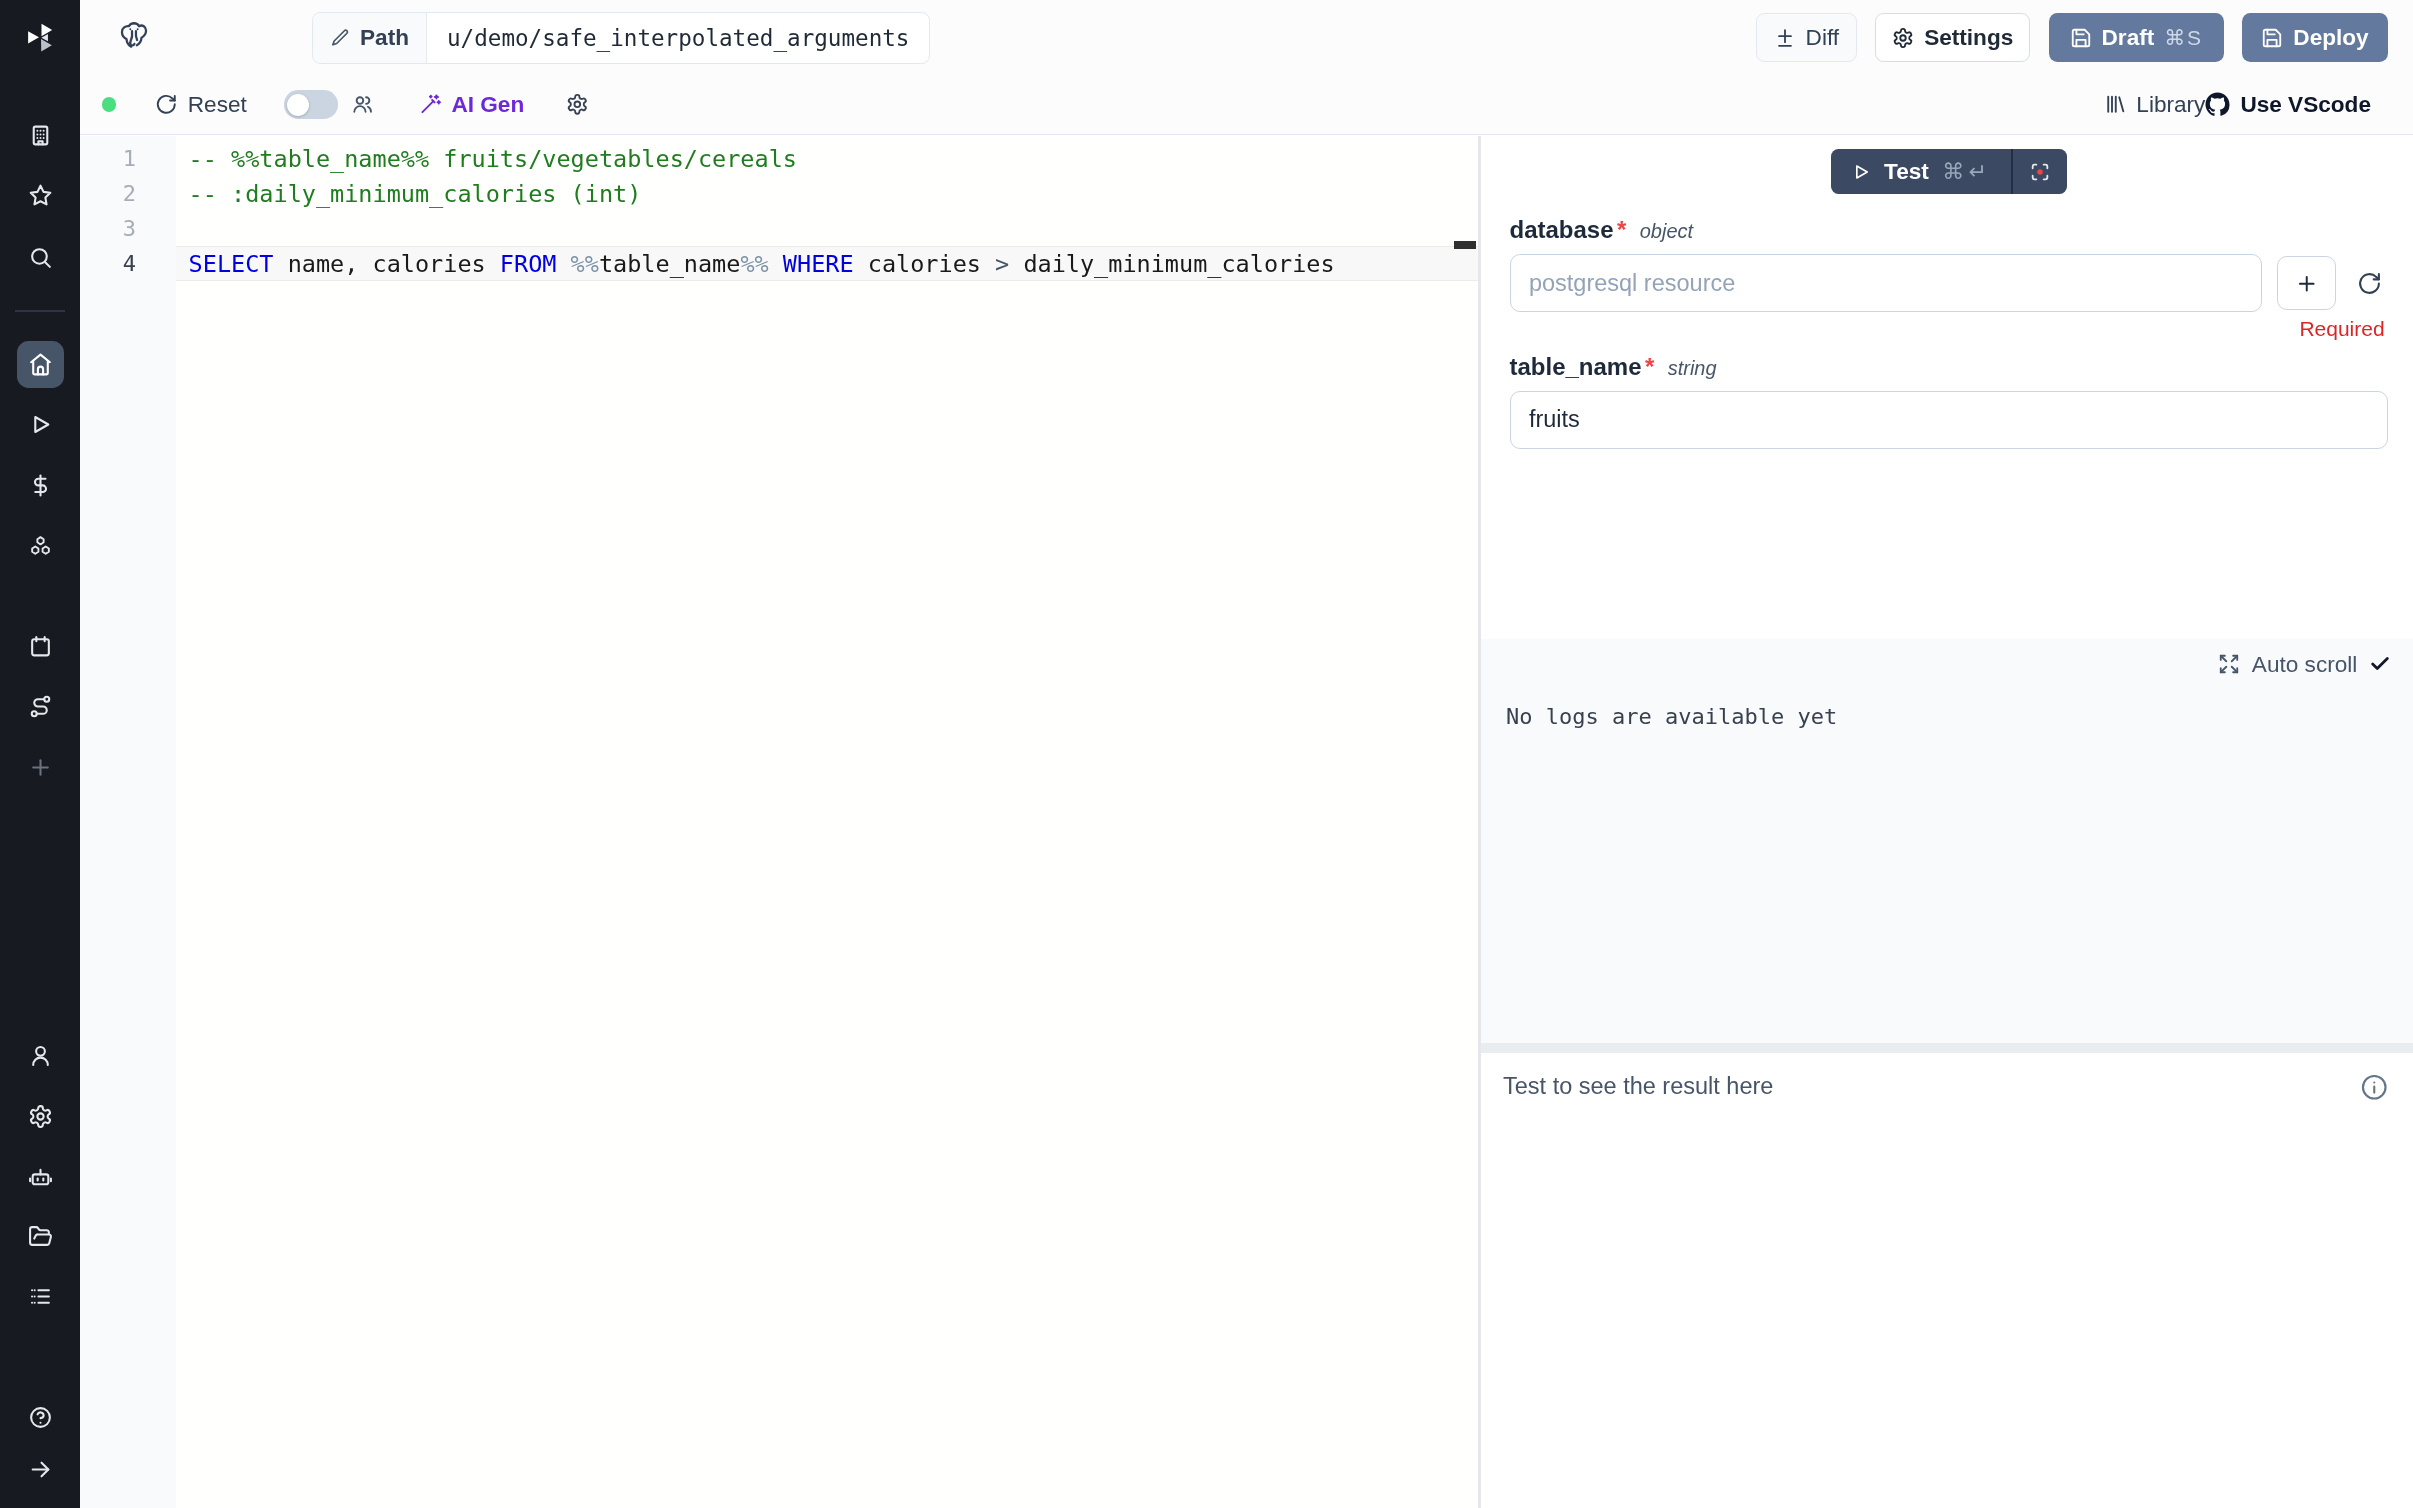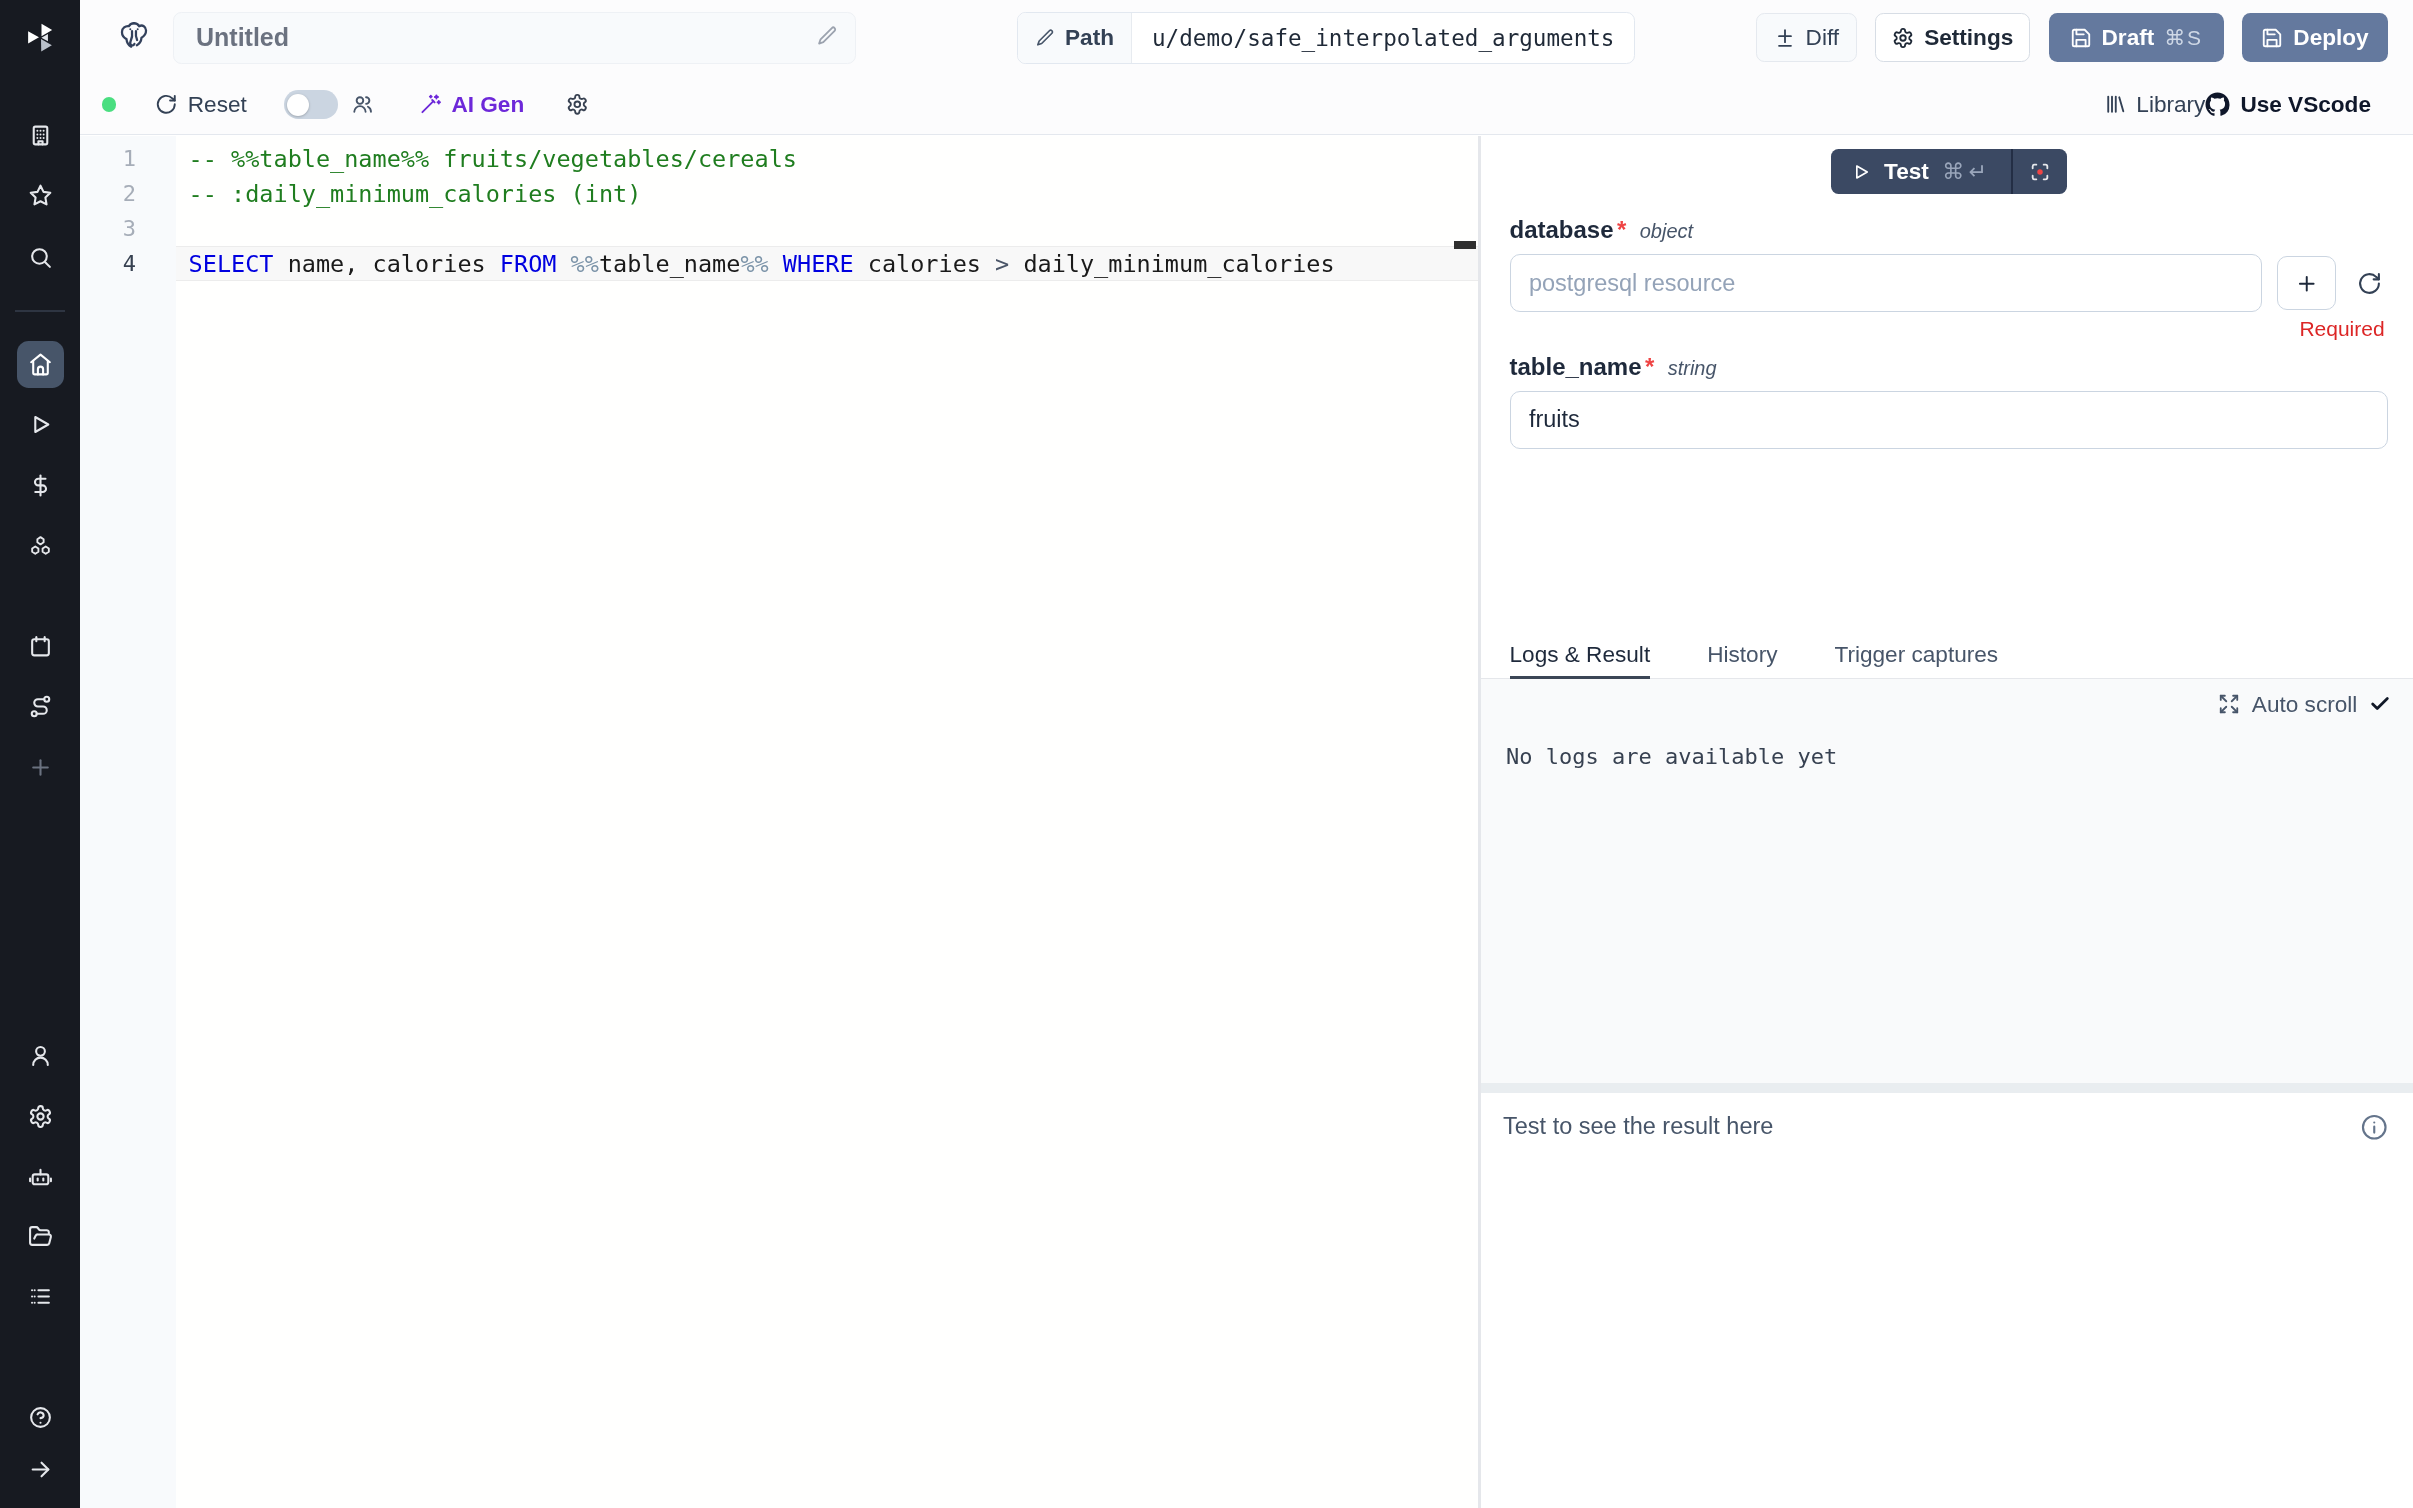--- a/index.html
+++ b/index.html
@@ -301,28 +301,20 @@
       <svg viewBox="0 0 24 24" fill="none" stroke="currentColor" stroke-width="1.6" stroke-linecap="round" stroke-linejoin="round">
         <path d="M12 3c-1.8 0-3 .9-3.6 2.1C6 4.7 3.5 6.4 3.5 9.2c0 2.5 1.6 4.2 3.2 5 .2 2.4 1.3 4.3 3.3 5.3"></path>
         <path d="M12 3c1.8 0 3 .9 3.6 2.1 2.4-1.4 4.9.3 4.9 3.1 0 2.5-1.6 4.2-3.2 5-.2 2.4-1.3 4.3-3.3 5.3"></path>
         <path d="M10.6 8.5c.4 3-.2 5.5-1 7.2-.5 1.2-.3 2.3.6 2.8.8.4 1.8.1 2.1-.9"></path>
         <path d="M13.4 8.5c-.3 2.4.1 4.6.8 6.3"></path>
         <circle cx="9.4" cy="7.2" r=".7" fill="currentColor" stroke="none"></circle>
         <circle cx="14.6" cy="7.2" r=".7" fill="currentColor" stroke="none"></circle>
       </svg>
     </span>
 
-    <div class="title-box">
-      <span class="title-text">Untitled</span>
-      <span class="pencil">
-        <svg viewBox="0 0 24 24" fill="none" stroke="currentColor" stroke-width="2" stroke-linecap="round" stroke-linejoin="round">
-          <path d="m17.3 3.3a2.12 2.12 0 0 1 3 3L8 18.6l-4.6 1.6L5 15.6Z"></path>
-        </svg>
-      </span>
-    </div>
 
     <div class="path-pill">
       <div class="path-seg1">
         <svg viewBox="0 0 24 24" fill="none" stroke="currentColor" stroke-width="2" stroke-linecap="round" stroke-linejoin="round">
           <path d="m17.3 3.3a2.12 2.12 0 0 1 3 3L8 18.6l-4.6 1.6L5 15.6Z"></path>
         </svg>
         <span>Path</span>
       </div>
       <div class="path-seg2">u/demo/safe_interpolated_arguments</div>
     </div>
@@ -498,25 +490,20 @@
         <div class="field-label" style="margin-top:11.7px">
           <span class="fname">table_name</span>
             <span class="req">*</span>
           <span class="ftype">string</span>
         </div>
         <div class="field-row">
           <input class="txt-input w-main" type="text" value="fruits" style="">
         </div>
       </div>
 
-      <div class="tabsbar">
-          <div class="tab active">Logs &amp; Result</div>
-          <div class="tab">History</div>
-          <div class="tab">Trigger captures</div>
-        </div>
 
       <div class="logs">
         <div class="logs-head">
           <span>
             <svg viewBox="0 0 24 24" fill="none" stroke="currentColor" stroke-width="2" stroke-linecap="round" stroke-linejoin="round">
               <path d="M21 7.5V3h-4.5"></path>
                 <path d="m21 3-6 6"></path>
               <path d="M3 16.5V21h4.5"></path>
                 <path d="m3 21 6-6"></path>
               <path d="M7.5 3H3v4.5"></path>

